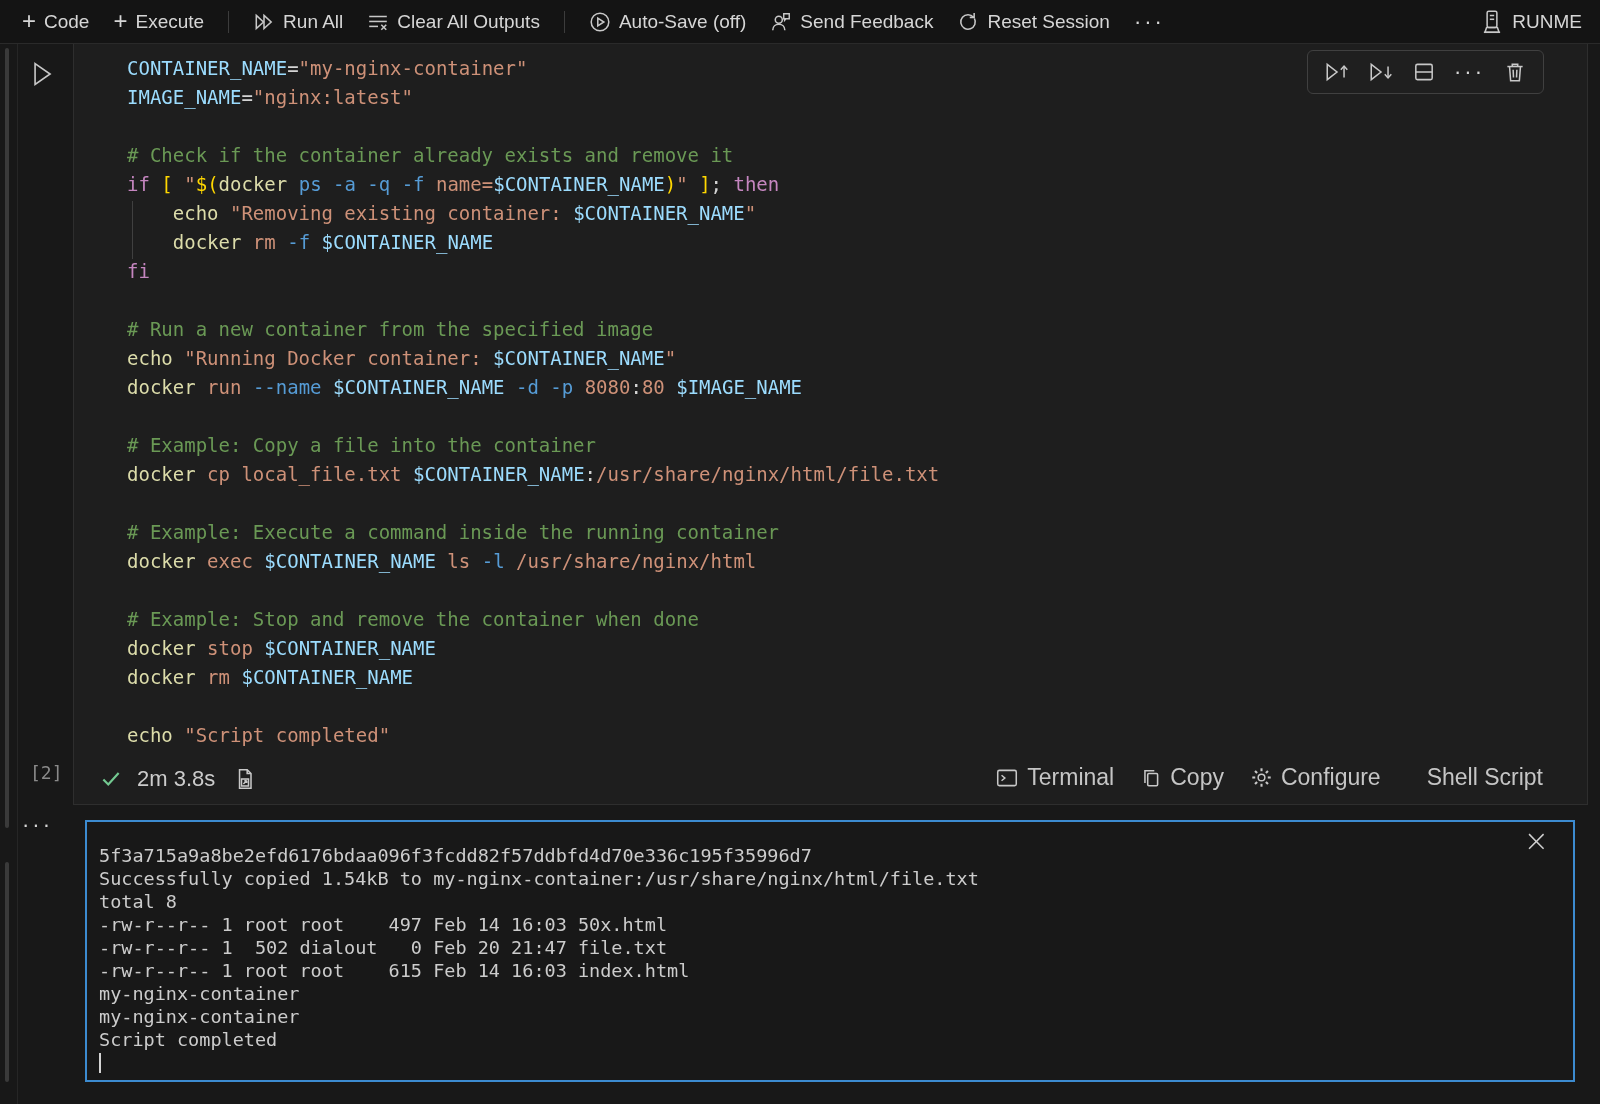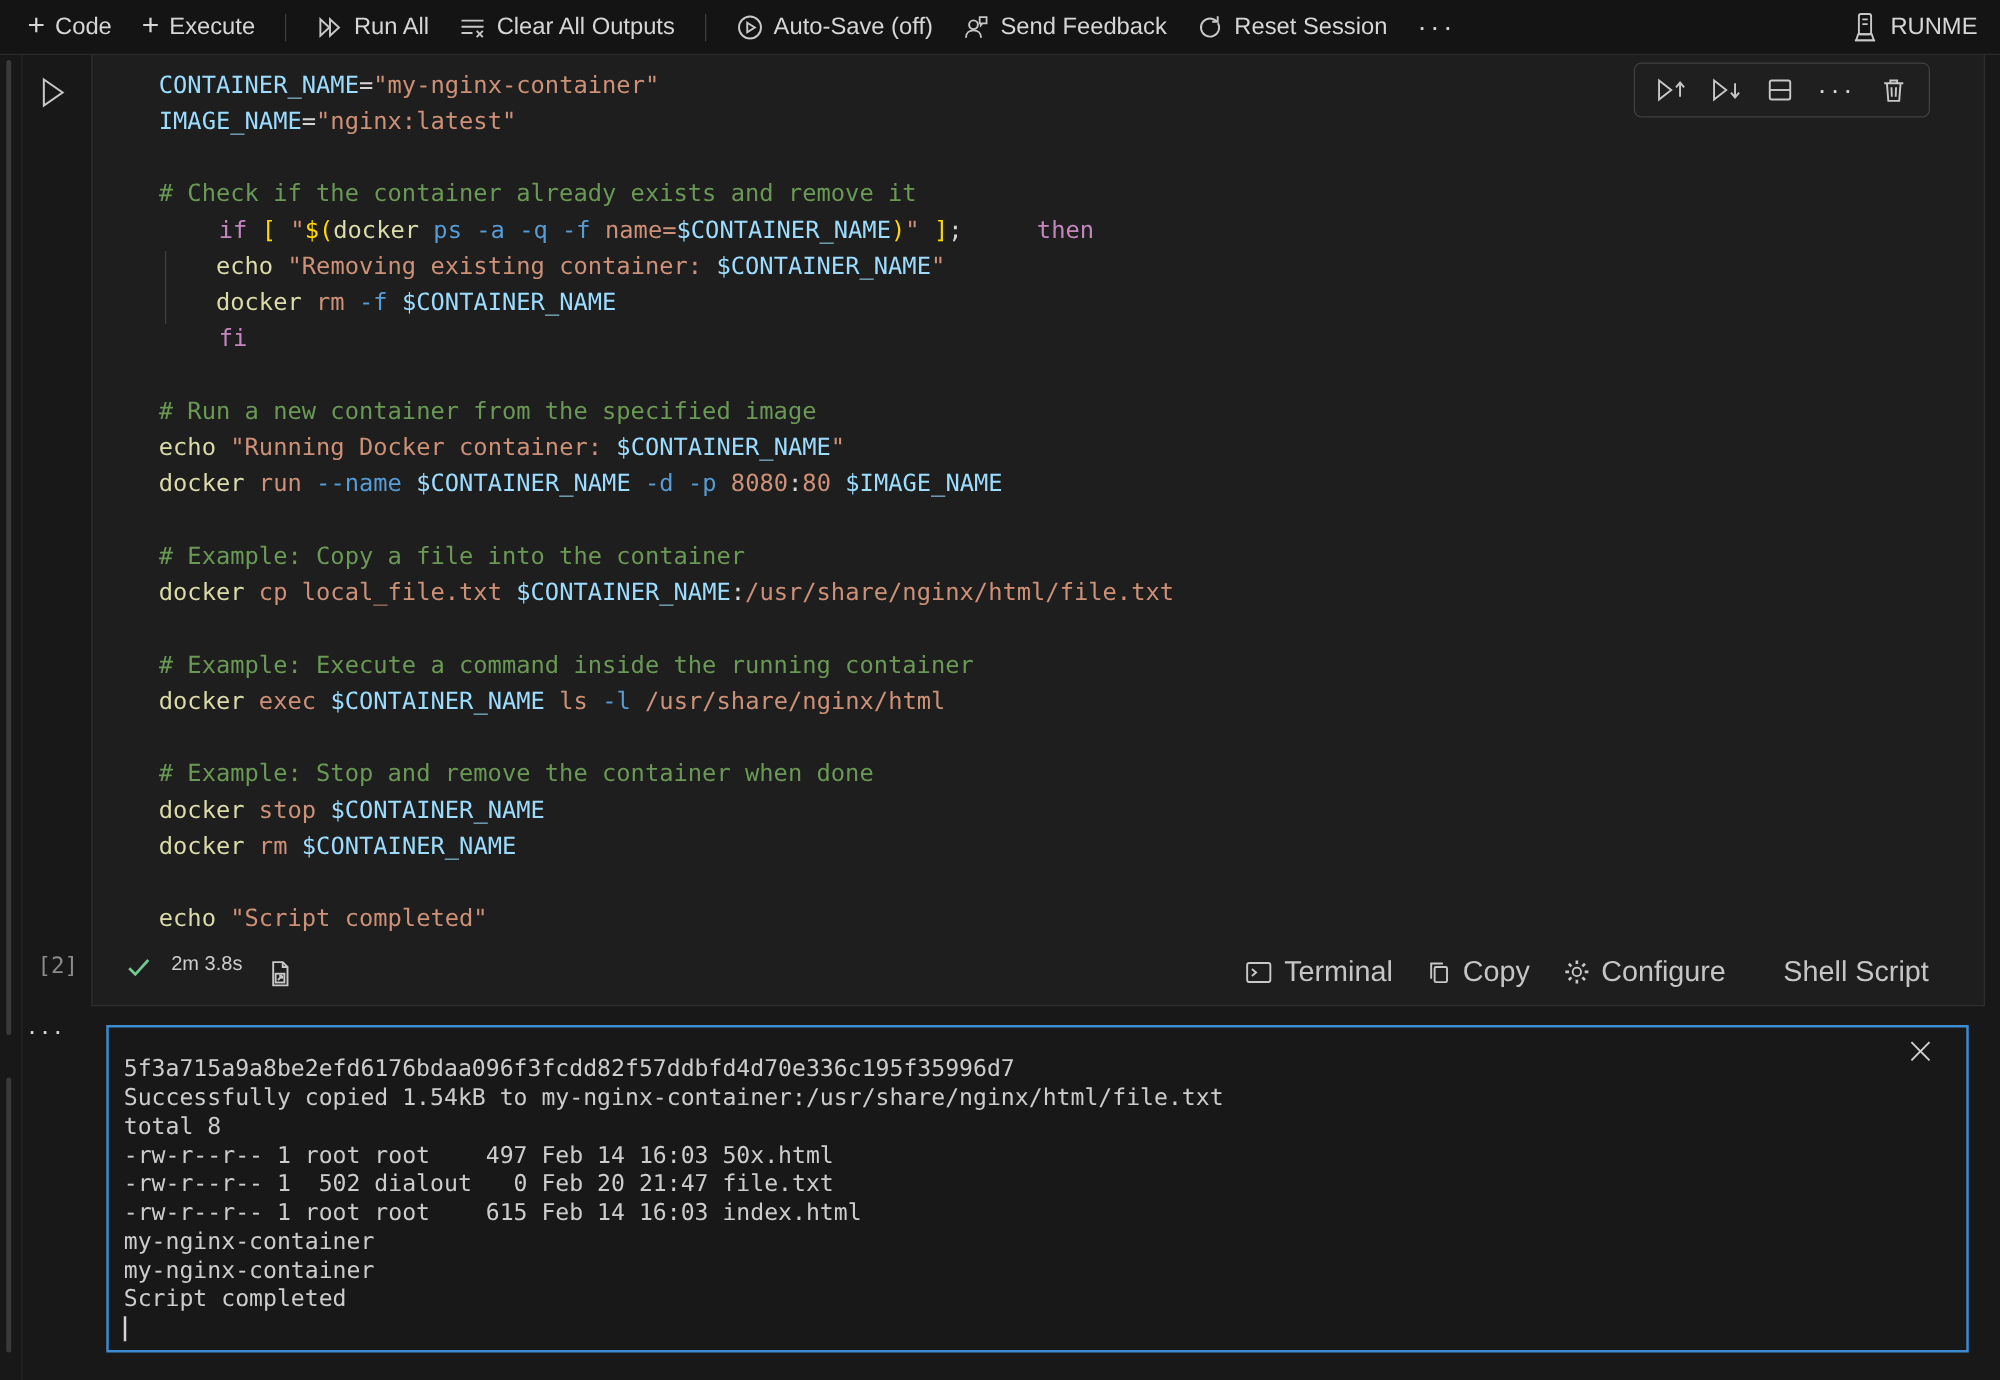--- a/index.html
+++ b/index.html
@@ -39,41 +39,41 @@
     background:#1e1e1e; border:1px solid #2e2e2e; border-top:none;
   }
   #code-lines {
     position:absolute; left:53px; top:10px; right:8px;
     font-family:"DejaVu Sans Mono", monospace; font-size:19px; line-height:29px;
     white-space:pre; overflow:hidden;
   }
   .code-line { height:29px; }
   .tok-var  { color:var(--tok-var); }
   .tok-str  { color:var(--tok-str); }
-  .tok-kw   { color:var(--tok-kw);margin-left:48px; }
+  .tok-kw   { color:var(--tok-kw); }
   .tok-cmd  { color:var(--tok-cmd);margin-top:20px; }
   .tok-flag { color:var(--tok-flag); }
   .tok-com  { color:var(--tok-com); }
   .tok-plain{ color:var(--tok-plain); }
   .tok-brk  { color:var(--tok-brk); }
   #indent-guide { position:absolute; left:58px; top:157px; width:1px; height:58px; background:#404040; }
 
   
   #cell-toolbar {
     position:absolute; top:6px; right:43px; height:44px;
     display:flex; align-items:center; gap:10px; padding:0 12px;
     background:#1f1f1f; border:1px solid #404040; border-radius:6px;
   }
   .ct-btn { background:none; border:none; padding:4px; cursor:pointer; }
 
   
   #exec-order { position:absolute; left:30px; top:762px; font-size:18px; color:#8a8a8a; font-family:"DejaVu Sans Mono", monospace; }
   #status-left {
-    position:absolute; left:25px; bottom:9px; display:flex; gap:14px;
-    font-size:16px; color:#cccccc;
+    position:absolute; left:25px; bottom:9px; display:flex; align-items:center; gap:14px;
+    font-size:22px; color:#cccccc;
   }
   #status-right {
     position:absolute; right:42px; bottom:9px; display:flex; align-items:center; gap:14px;
     font-size:23px; color:#c5c5c5;
   }
   .st-item { display:flex; align-items:center; gap:8px; background:none; border:none; color:#c5c5c5; font:inherit; cursor:pointer; padding:4px 6px; white-space:nowrap; }
   .st-lang { color:#c5c5c5; padding:4px 2px;margin-left:24px; }
 
   
   #output-menu-button { position:absolute; left:22px; top:814px; background:none; border:none; color:#cccccc; cursor:pointer; }

